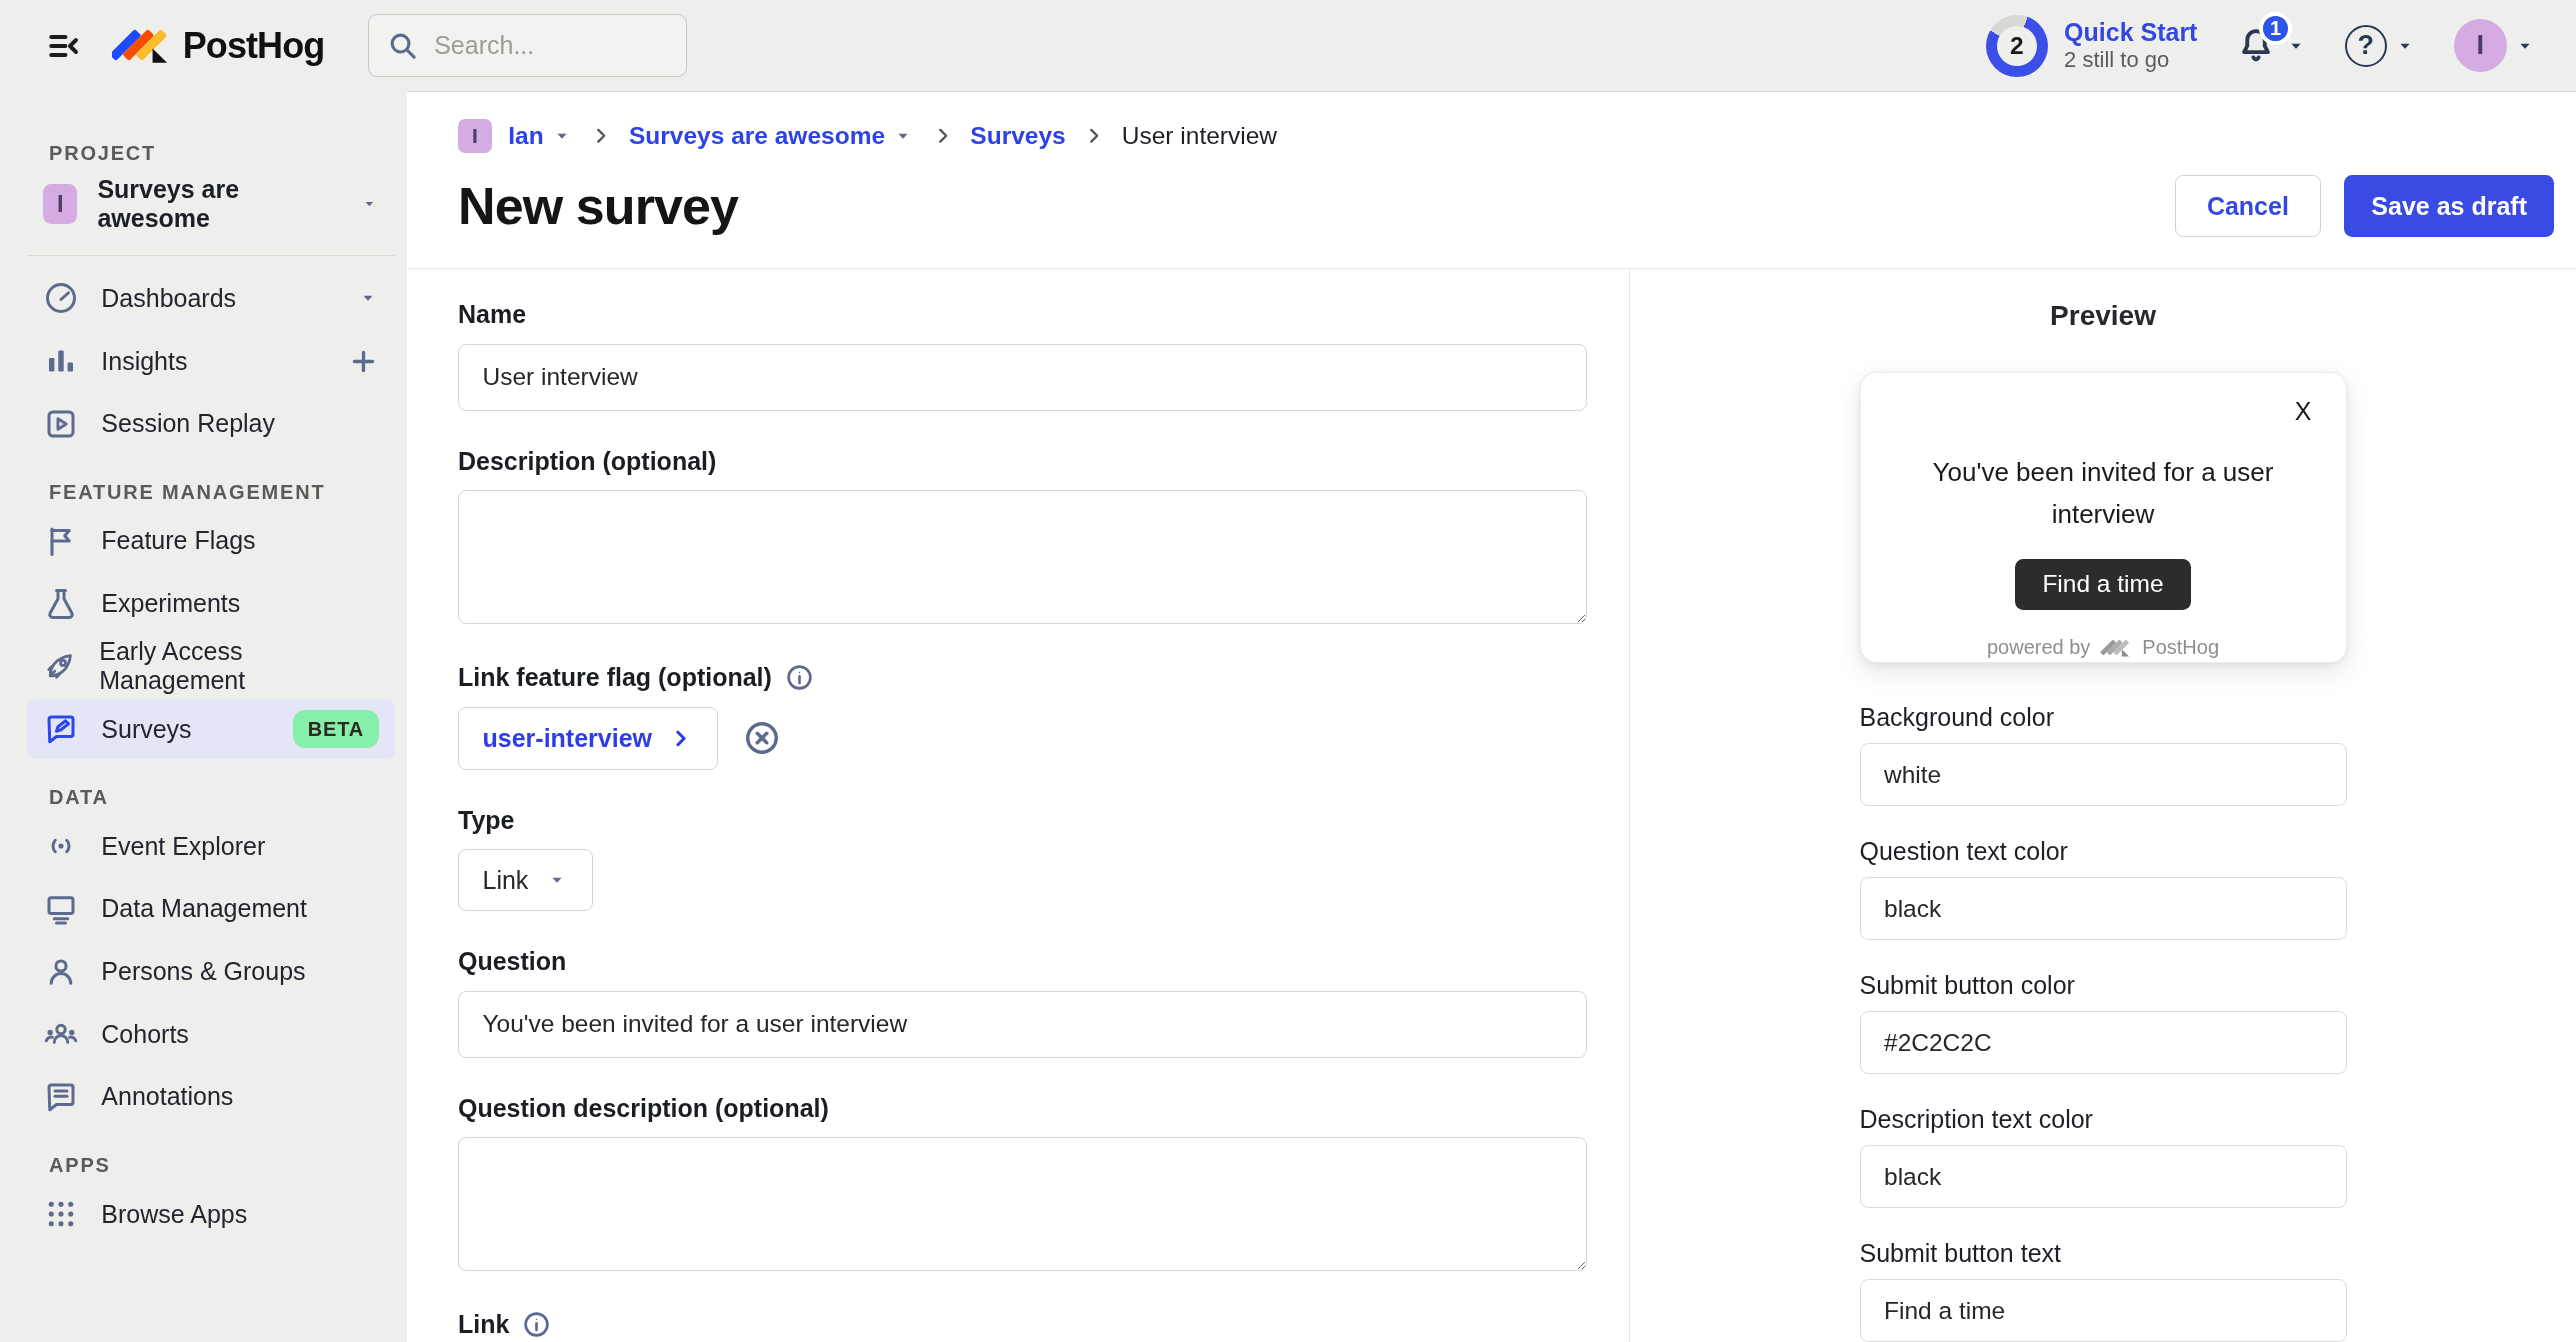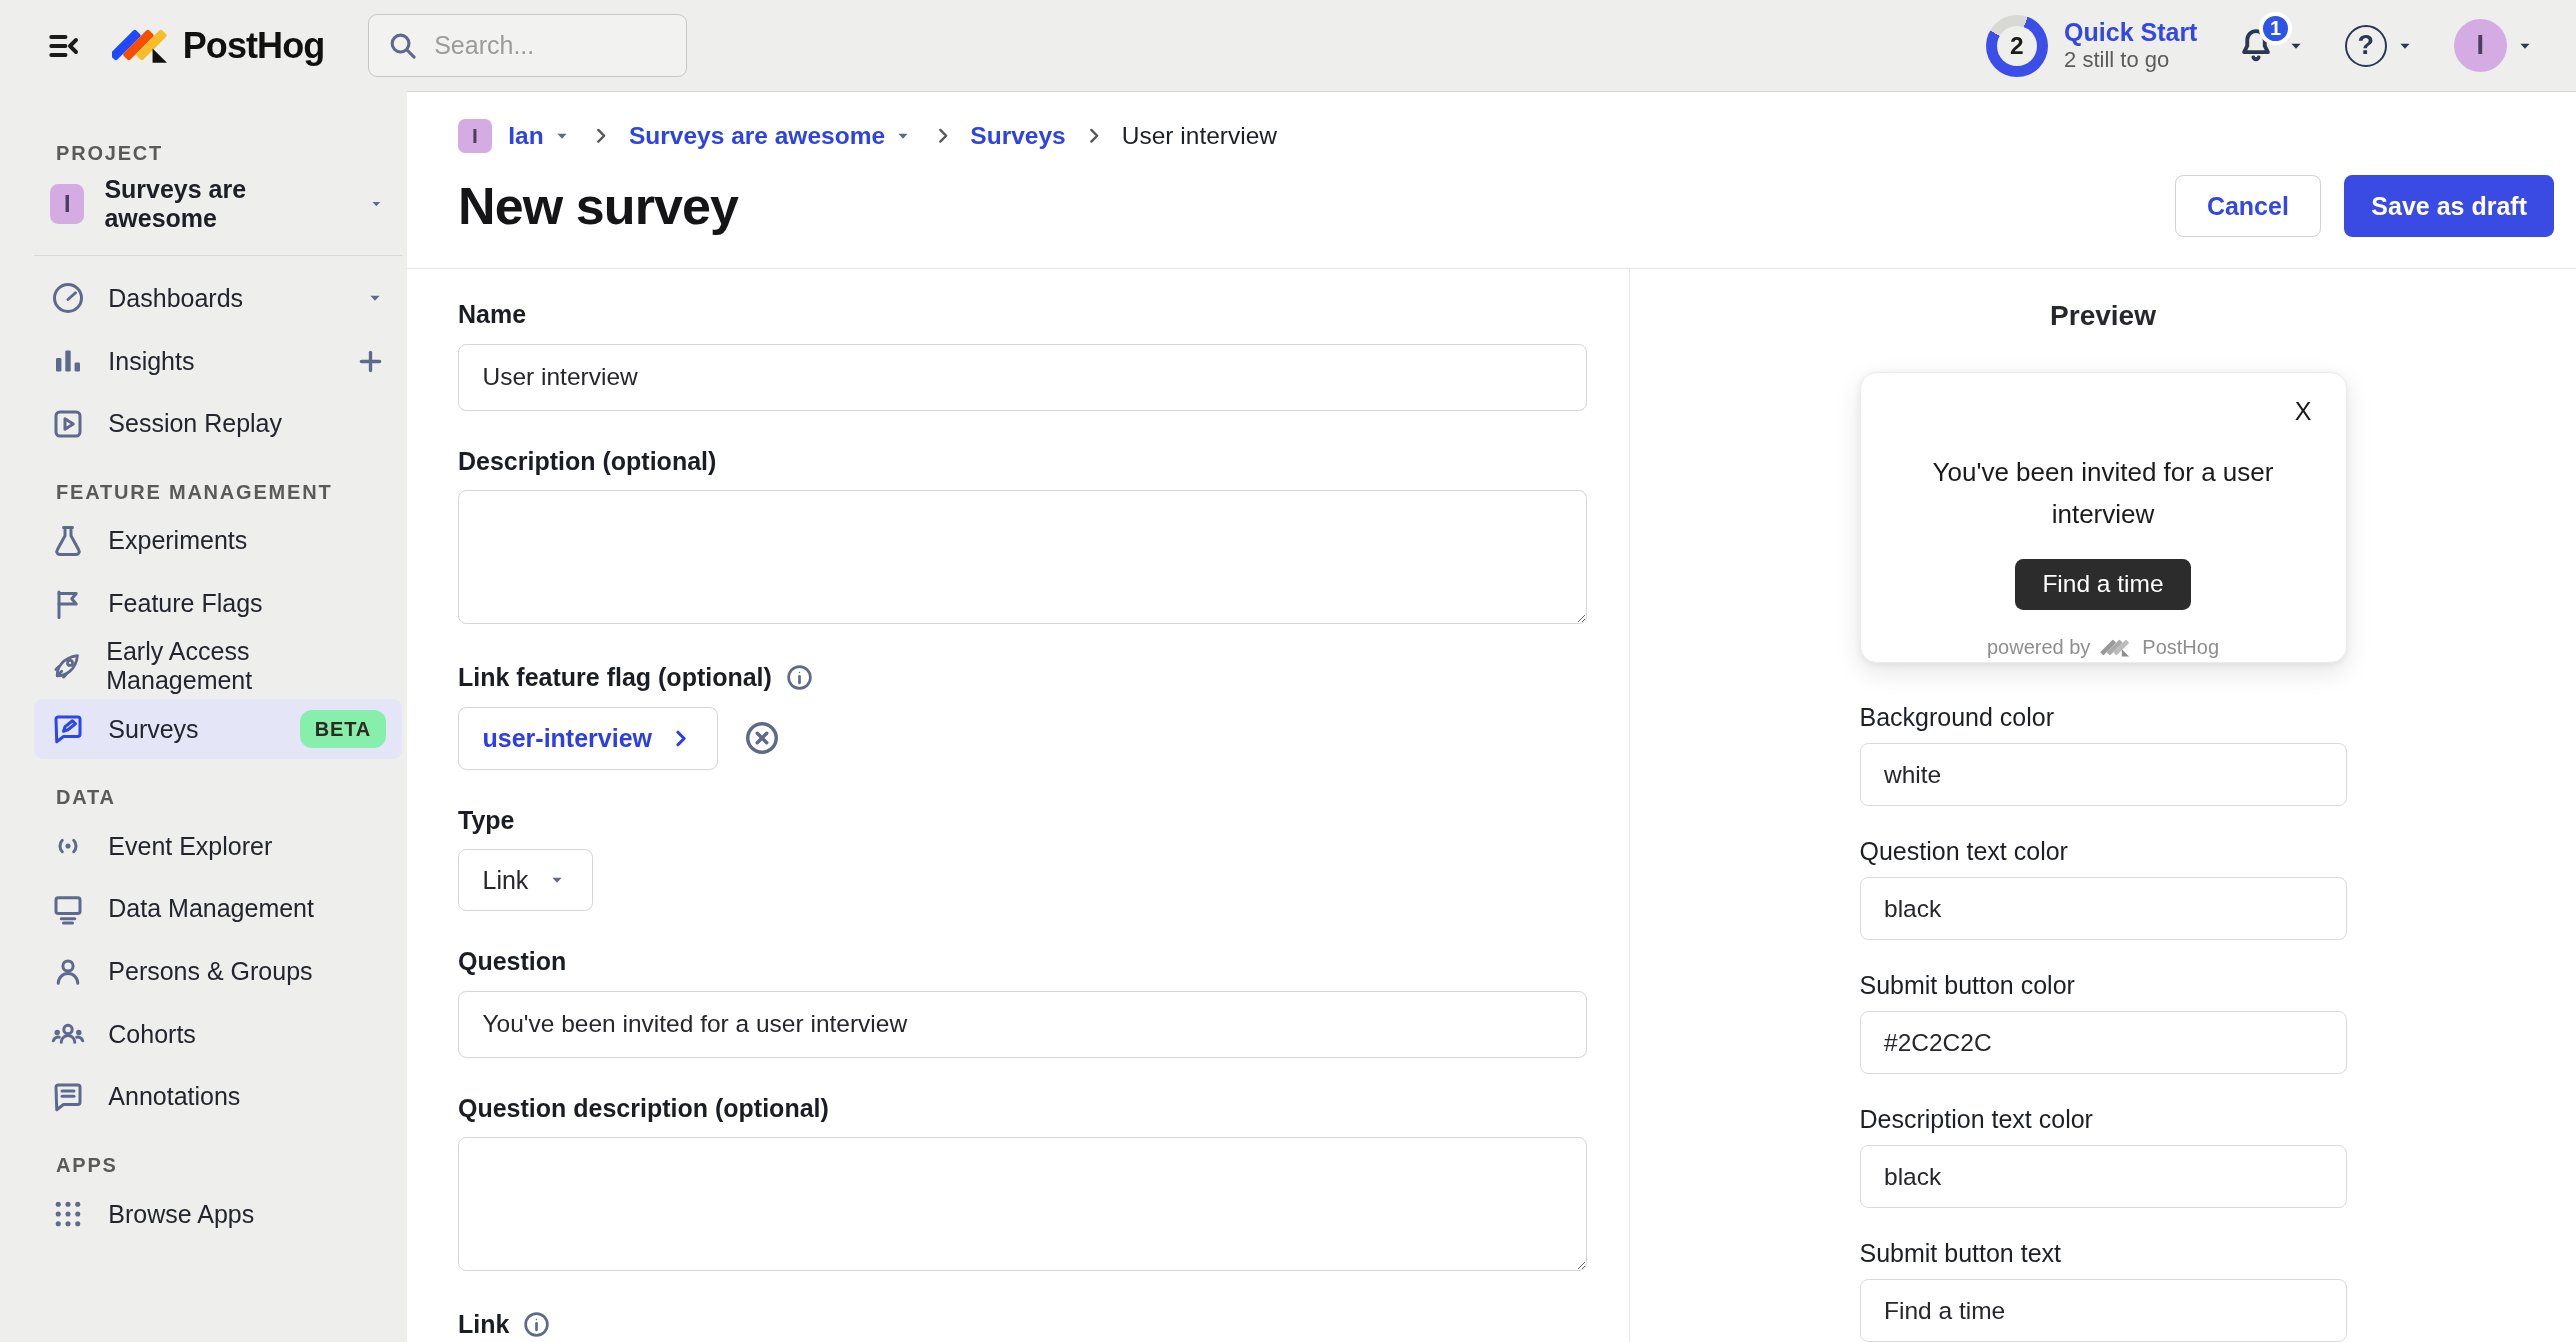--- a/index.html
+++ b/index.html
@@ -39,21 +39,21 @@
   .bell-wrap { position:relative; }
   .bell-wrap svg { width:42px; height:42px; stroke:#2b3852; stroke-width:2.2; fill:none; stroke-linecap:round; stroke-linejoin:round; }
   .bell-badge { position:absolute; top:-12.7px; right:-14.5px; min-width:33px; height:33px; border-radius:16.3px; background:#2f55e8;
     color:#fff; font-size:20px; font-weight:700; display:flex; align-items:center; justify-content:center; border:4.5px solid #fff; }
   .help-circle { width:42px; height:42px; border-radius:50%; border:2.7px solid #2b3852; color:#2b3852;
     display:flex; align-items:center; justify-content:center; font-size:27px; font-weight:700; }
   .avatar { width:53px; height:53px; border-radius:50%; background:#d5abe4; color:#4b3c60;
     display:flex; align-items:center; justify-content:center; font-size:27px; font-weight:600; }
 
   
-  .sidebar { position:absolute; top:91px; left:16px; width:405px; bottom:0; border-right:1.8px solid #d9d9d6; padding-top:23.5px; overflow:hidden; }
+  .sidebar { position:absolute; top:91px; left:9px; width:405px; bottom:0; border-right:1.8px solid #d9d9d6; padding-top:23.5px; overflow:hidden; }
   .section-label { font-size:20px; font-weight:700; letter-spacing:1.8px; color:#5a5a58; margin:27px 0 7.2px 40px; }
   .project-row { display:flex; align-items:center; gap:20px; height:65px; margin:7.2px 18px 0; padding:0 16.3px; border-radius:9px; cursor:pointer; }
   .project-avatar { width:40px; height:40px; border-radius:8.2px; background:#d5abe4; color:#4b3c60;
     display:flex; align-items:center; justify-content:center; font-size:23.5px; font-weight:600; }
   .project-name { font-size:25px; font-weight:600; color:#1d1f27; }
   .side-divider { border:none; border-top:1.8px solid #d9d9d6; margin:18px 18px 12.7px; }
   .nav-item { display:flex; align-items:center; gap:22px; height:60px; margin:2.7px 18px; padding:0 16.3px; border-radius:9px;
     font-size:25px; font-weight:500; color:#23252e; cursor:pointer; }
   .nav-item.active { background:#e4e5f7; }
   .nav-item.active .icon { stroke:#2d46e8; }
@@ -333,29 +333,29 @@
   <div class="nav-item">
     <svg class="icon" viewBox="0 0 40 40" width="36" height="36">
         <use href="#i-play"></use>
       </svg>
     <span>Session Replay</span>
   </div>
 
   <div class="section-label">FEATURE MANAGEMENT</div>
   <div class="nav-item">
     <svg class="icon" viewBox="0 0 40 40" width="36" height="36">
+        <use href="#i-flag"></use>
+      </svg>
+    <span>Feature Flags</span>
+  </div>
+  <div class="nav-item">
+    <svg class="icon" viewBox="0 0 40 40" width="36" height="36">
         <use href="#i-flask"></use>
       </svg>
     <span>Experiments</span>
-  </div>
-  <div class="nav-item">
-    <svg class="icon" viewBox="0 0 40 40" width="36" height="36">
-        <use href="#i-flag"></use>
-      </svg>
-    <span>Feature Flags</span>
   </div>
   <div class="nav-item">
     <svg class="icon" viewBox="0 0 37.1406 40" width="34" height="36">
         <use href="#i-rocket"></use>
       </svg>
     <span>Early Access Management</span>
   </div>
   <div class="nav-item active">
     <svg class="icon" viewBox="0 0 40 40" width="36" height="36">
         <use href="#i-survey"></use>

